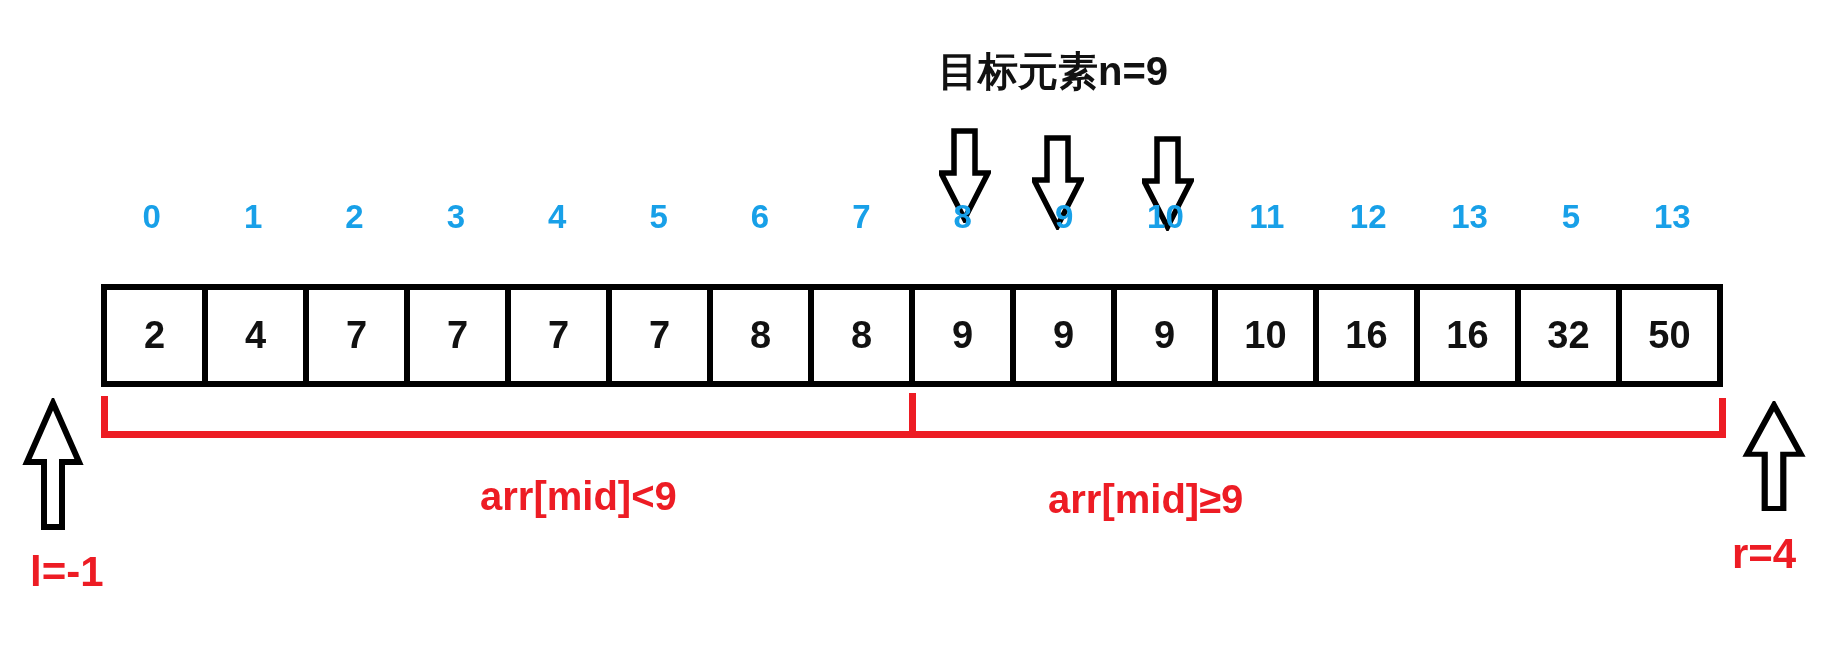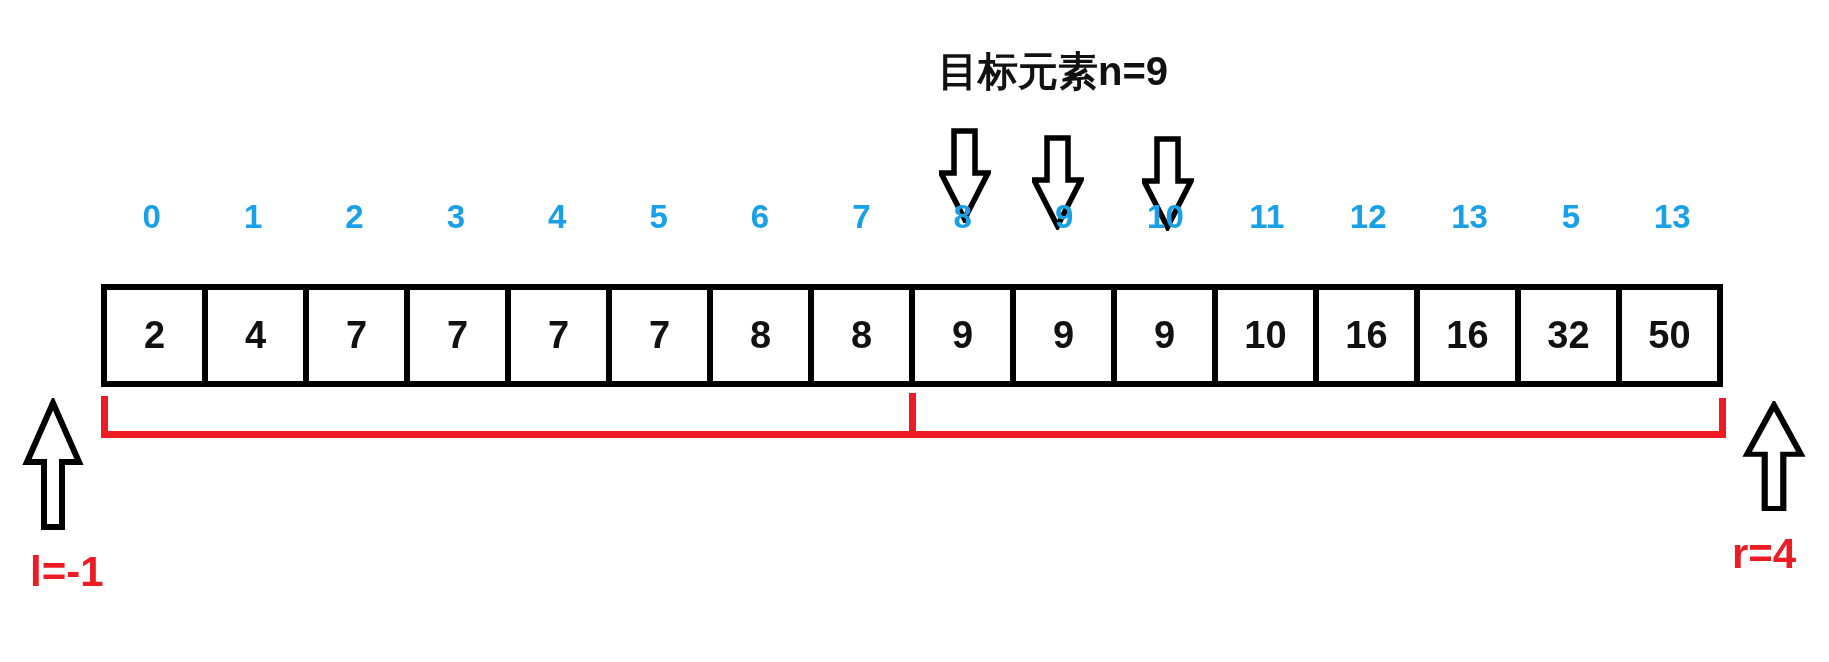--- a/index.html
+++ b/index.html
@@ -133,20 +133,22 @@
       <div class="cell">16</div>
       <div class="cell">32</div>
       <div class="cell">50</div>
     </div>
 
   <div class="bracket-line"></div>
   <div class="tick tick-left"></div>
   <div class="tick tick-mid"></div>
   <div class="tick tick-right"></div>
 
+  <div class="cond cond-left">arr[mid]&lt;9</div>
+  <div class="cond cond-right">arr[mid]≥9</div>
 
   <svg class="up-arrow ua-left" width="62" height="132" viewBox="0 0 62 132" preserveAspectRatio="none">
     <polygon class="arrow-shape" stroke-width="6" points="22,129 40,129 40,64 57,64 31,5 5,64 22,64"></polygon>
   </svg>
   <svg class="up-arrow ua-right" width="64" height="110" viewBox="0 0 62 132" preserveAspectRatio="none">
     <polygon class="arrow-shape" stroke-width="6" points="22,129 40,129 40,64 57,64 31,5 5,64 22,64"></polygon>
   </svg>
 
   <div class="ptr-label ptr-left">l=-1</div>
   <div class="ptr-label ptr-right">r=4</div>

